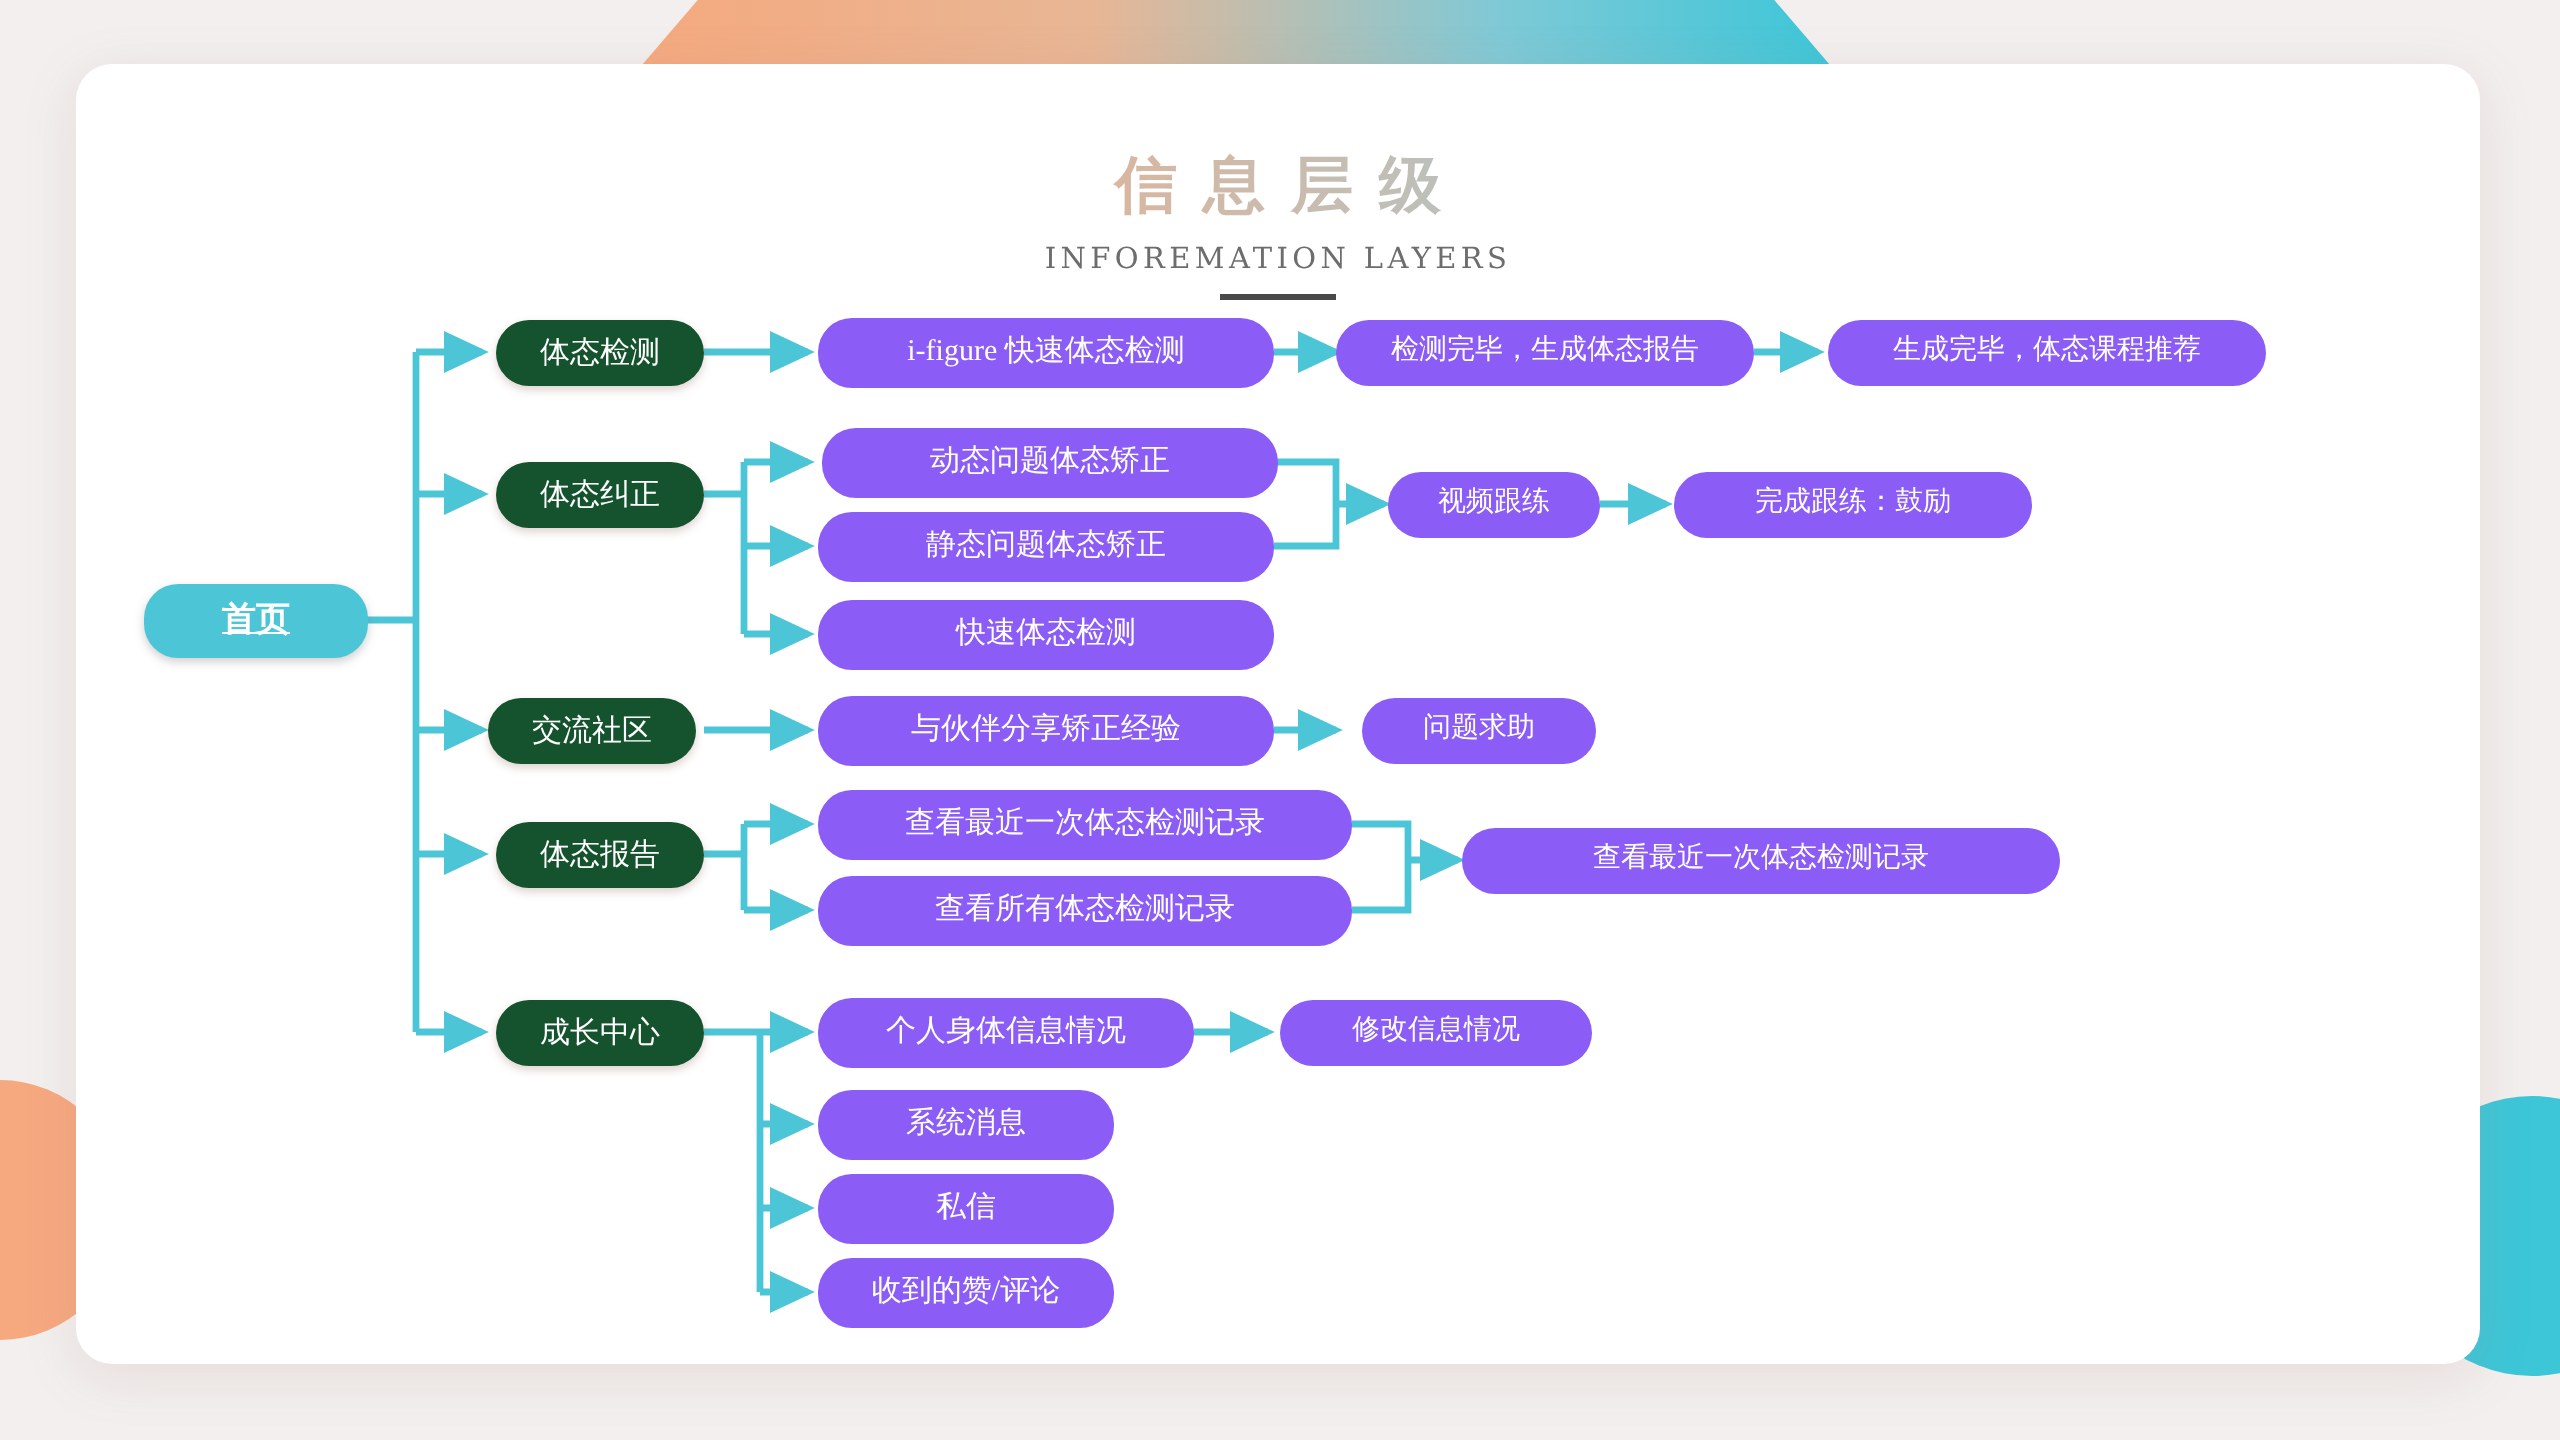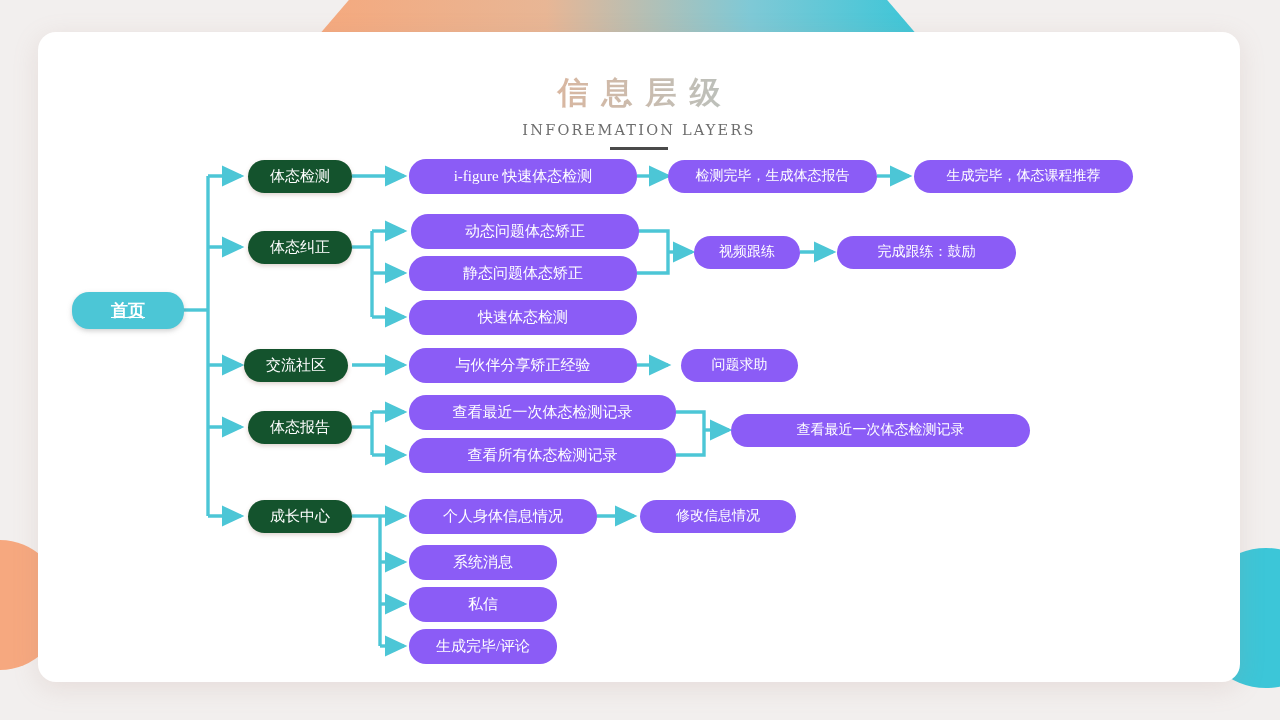--- a/index.html
+++ b/index.html
@@ -180,15 +180,15 @@
   <div class="node lvl2 small" style="left:681px; top:349px; width:117px; height:33px;">问题求助</div>
 
   <div class="node lvl2" style="left:409px; top:395px; width:267px; height:35px;">查看最近一次体态检测记录</div>
   <div class="node lvl2" style="left:409px; top:438px; width:267px; height:35px;">查看所有体态检测记录</div>
   <div class="node lvl2 small" style="left:731px; top:414px; width:299px; height:33px;">查看最近一次体态检测记录</div>
 
   <div class="node lvl2" style="left:409px; top:499px; width:188px; height:35px;">个人身体信息情况</div>
   <div class="node lvl2 small" style="left:640px; top:500px; width:156px; height:33px;">修改信息情况</div>
   <div class="node lvl2" style="left:409px; top:545px; width:148px; height:35px;">系统消息</div>
   <div class="node lvl2" style="left:409px; top:587px; width:148px; height:35px;">私信</div>
-  <div class="node lvl2" style="left:409px; top:629px; width:148px; height:35px;">生成完毕/评论</div>
+  <div class="node lvl2" style="left:409px; top:629px; width:148px; height:35px;">收到的赞/评论</div>
 
 </div>
 
 </body></html>

